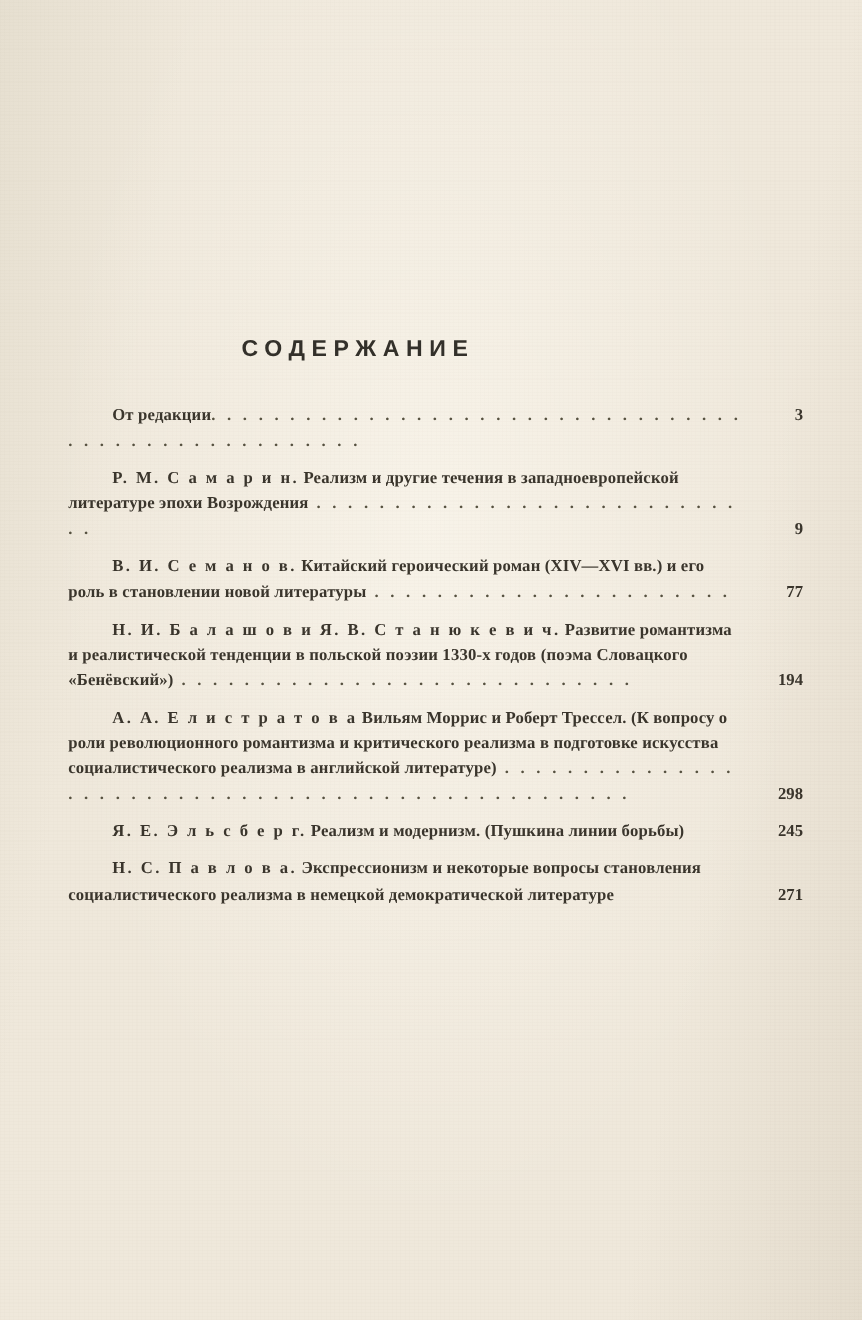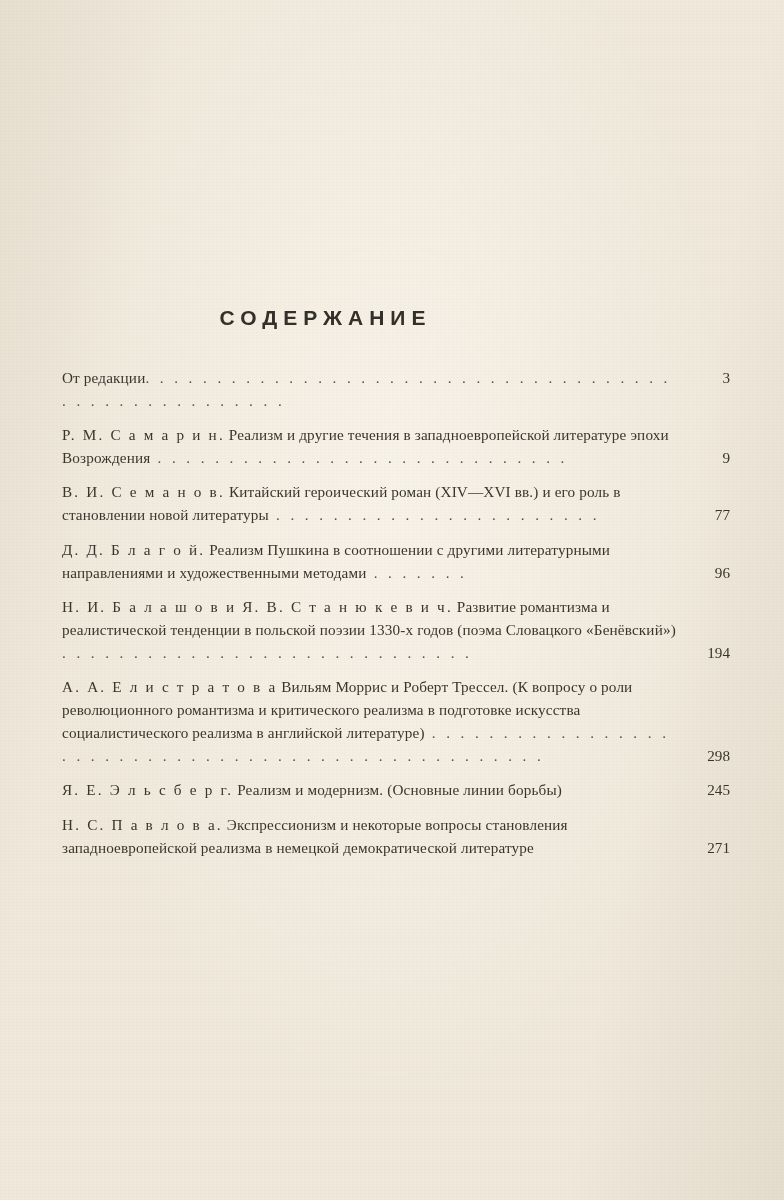--- a/index.html
+++ b/index.html
@@ -49,31 +49,33 @@
     margin-bottom: 0;
   }
   .toc {
     margin: 36px 60px 0 62px;
     width: 668px;
   }
   .entry {
     display: flex;
     align-items: center;
     margin-bottom: 11px;
+    font-weight: bold;
   }
   .entry-text {
     flex: 1 1 auto;
     font-size: 15.2px;
     line-height: 1.52;
     color: #3a352c;
     letter-spacing: 0.15px;
     padding-right: 8px;
   }
   .entry-text .au {
     letter-spacing: 2.2px;
+    margin-left: 40px;
   }
   .dots {
     display: inline;
     letter-spacing: 3.4px;
     color: #55503f;
   }
   .page-num {
     flex: 0 0 46px;
     text-align: right;
     font-size: 15.2px;
@@ -105,41 +107,37 @@
     <div class="entry">
       <div class="entry-text"><span class="au">Р. М. С а м а р и н.</span><span> Реализм и другие течения в западноевропейской литературе эпохи Возрождения</span><span class="dots"> . . . . . . . . . . . . . . . . . . . . . . . . . . . . .</span></div>
       <div class="page-num">9</div>
     </div>
 
     <div class="entry">
       <div class="entry-text"><span class="au">В. И. С е м а н о в.</span><span> Китайский героический роман (XIV—XVI вв.) и его роль в становлении новой литературы</span><span class="dots"> . . . . . . . . . . . . . . . . . . . . . . .</span></div>
       <div class="page-num">77</div>
     </div>
 
-    <div class="entry">
-      <div class="entry-text"><span class="au">Д. Д. Б л а г о й.</span><span> Реализм  Пушкина  в  соотношении  с  другими литературными направлениями и художественными методами</span><span class="dots"> . . . . . . .</span></div>
-      <div class="page-num">96</div>
-    </div>
 
     <div class="entry">
       <div class="entry-text"><span class="au">Н. И. Б а л а ш о в и Я. В. С т а н ю к е в и ч.</span><span> Развитие романтизма и реалистической тенденции в польской поэзии 1330-х годов (поэма Словацкого «Бенёвский»)</span><span class="dots"> . . . . . . . . . . . . . . . . . . . . . . . . . . . . .</span></div>
       <div class="page-num">194</div>
     </div>
 
     <div class="entry">
       <div class="entry-text"><span class="au">А. А. Е л и с т р а т о в а</span><span> Вильям Моррис и Роберт Трессел. (К вопросу о роли революционного романтизма и критического реализма в подготовке искусства социалистического реализма в английской литературе)</span><span class="dots"> . . . . . . . . . . . . . . . . . . . . . . . . . . . . . . . . . . . . . . . . . . . . . . . . . . .</span></div>
       <div class="page-num">298</div>
     </div>
 
 
     <div class="entry">
-      <div class="entry-text"><span class="au">Я. Е. Э л ь с б е р г.</span><span> Реализм и модернизм. (Основные линии борьбы)</span><span class="dots"></span></div>
+      <div class="entry-text"><span class="au">Я. Е. Э л ь с б е р г.</span><span> Реализм и модернизм. (Пушкина линии борьбы)</span><span class="dots"></span></div>
       <div class="page-num">245</div>
     </div>
 
     <div class="entry">
-      <div class="entry-text"><span class="au">Н. С. П а в л о в а.</span><span> Экспрессионизм и некоторые вопросы становления западноевропейской реализма в немецкой демократической литературе</span><span class="dots"></span></div>
+      <div class="entry-text"><span class="au">Н. С. П а в л о в а.</span><span> Экспрессионизм и некоторые вопросы становления социалистического реализма в немецкой демократической литературе</span><span class="dots"></span></div>
       <div class="page-num">271</div>
     </div>
 
 
   </div>
 </div>
 
 </body></html>

